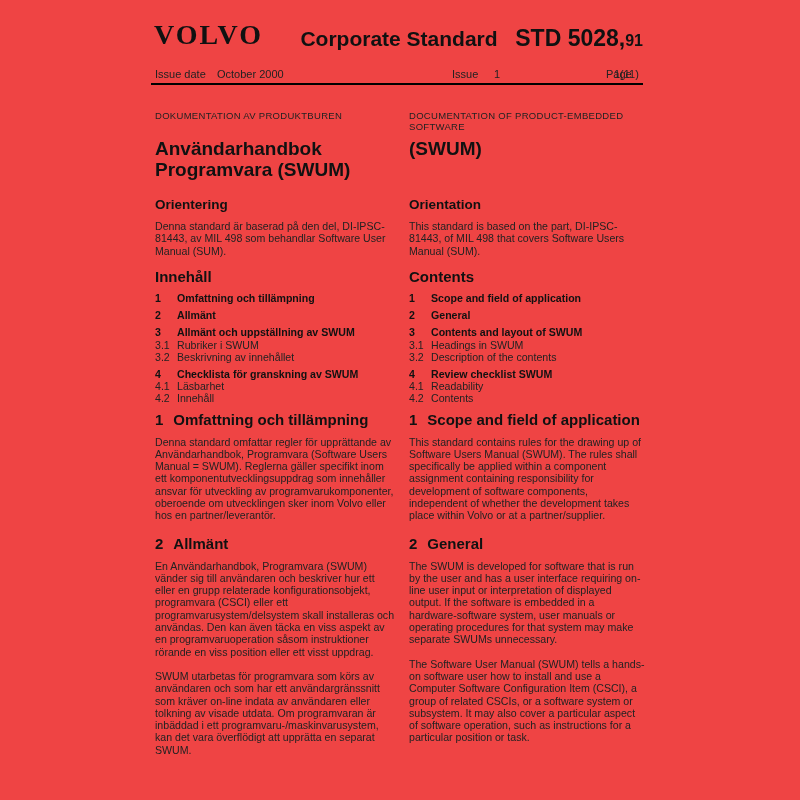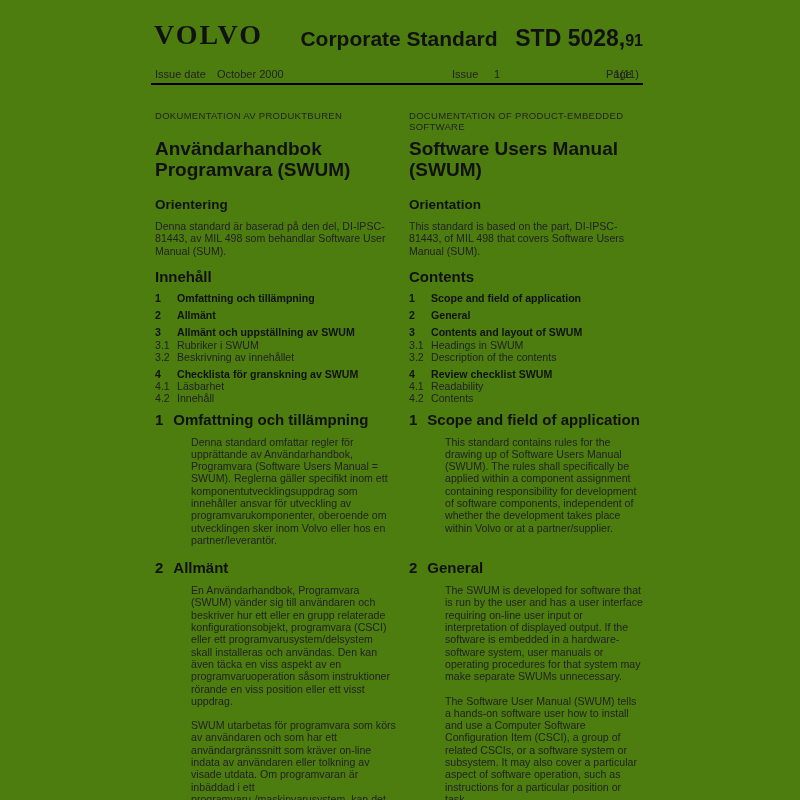--- a/index.html
+++ b/index.html
@@ -2,21 +2,21 @@
 <html><head>
 <meta charset="utf-8">
 <style>
   html,body { margin:0; padding:0; }
   body {
     width:800px; height:800px;
     background:#ffffff;
     color:#1a1a1a;
     font-family:"Liberation Sans", sans-serif;
   }
-  .page { position:relative; width:800px; height:800px; background:#4d7c0f; overflow:hidden;text-decoration:underline; }
+  .page { position:relative; width:800px; height:800px; background:#ef4444; overflow:hidden;text-decoration:underline; }
 
   
   .logo {
     position:absolute; left:154px; top:20px;
     font-family:"Liberation Serif", serif;
     font-weight:bold; font-size:28px; letter-spacing:2px;
     transform:scaleY(0.95); transform-origin:left top;
     color:#111;
   }
   .doc-type {
@@ -55,21 +55,21 @@
 
   .toc { font-size:10.6px; line-height:12.2px; margin-bottom:6px; color:#222; }
   .toc-item { display:flex; }
   .toc-item.group { margin-top:5px; font-weight:bold; color:#111; }
   .toc-item.first { margin-top:0; }
   .toc-num { width:22px; flex:0 0 22px; }
   .toc-label { flex:1; }
 
   .h2 { font-size:15px; font-weight:bold; margin-bottom:8px; color:#111; white-space:nowrap; }
   .h2 .h2num { margin-right:10px; }
-  .sec-body { margin-bottom:13px;margin-left:36px; }
+  .sec-body { margin-bottom:13px; }
 </style>
 </head>
 <body>
 
 <div class="page">
 
   <div class="logo">VOLVO</div>
   <div class="doc-type">Corporate Standard</div>
   <div class="std"><span>STD 5028,</span><span class="std-suffix">91</span></div>
 
@@ -92,21 +92,20 @@
     <div class="kicker">
       <div>DOCUMENTATION OF PRODUCT-EMBEDDED</div>
       <div>SOFTWARE</div>
     </div>
 
     <div class="title">
       <div>Användarhandbok</div>
       <div>Programvara (SWUM)</div>
     </div>
     <div class="title">
-      <div>Software Users Manual</div>
       <div>(SWUM)</div>
     </div>
 
     <div class="h3">Orientering</div>
     <div class="h3">Orientation</div>
 
     <div class="body">
         <p>Denna standard är baserad på den del, DI-IPSC-81443, av MIL 498 som behandlar Software User Manual (SUM).</p>
       </div>
     <div class="body">

